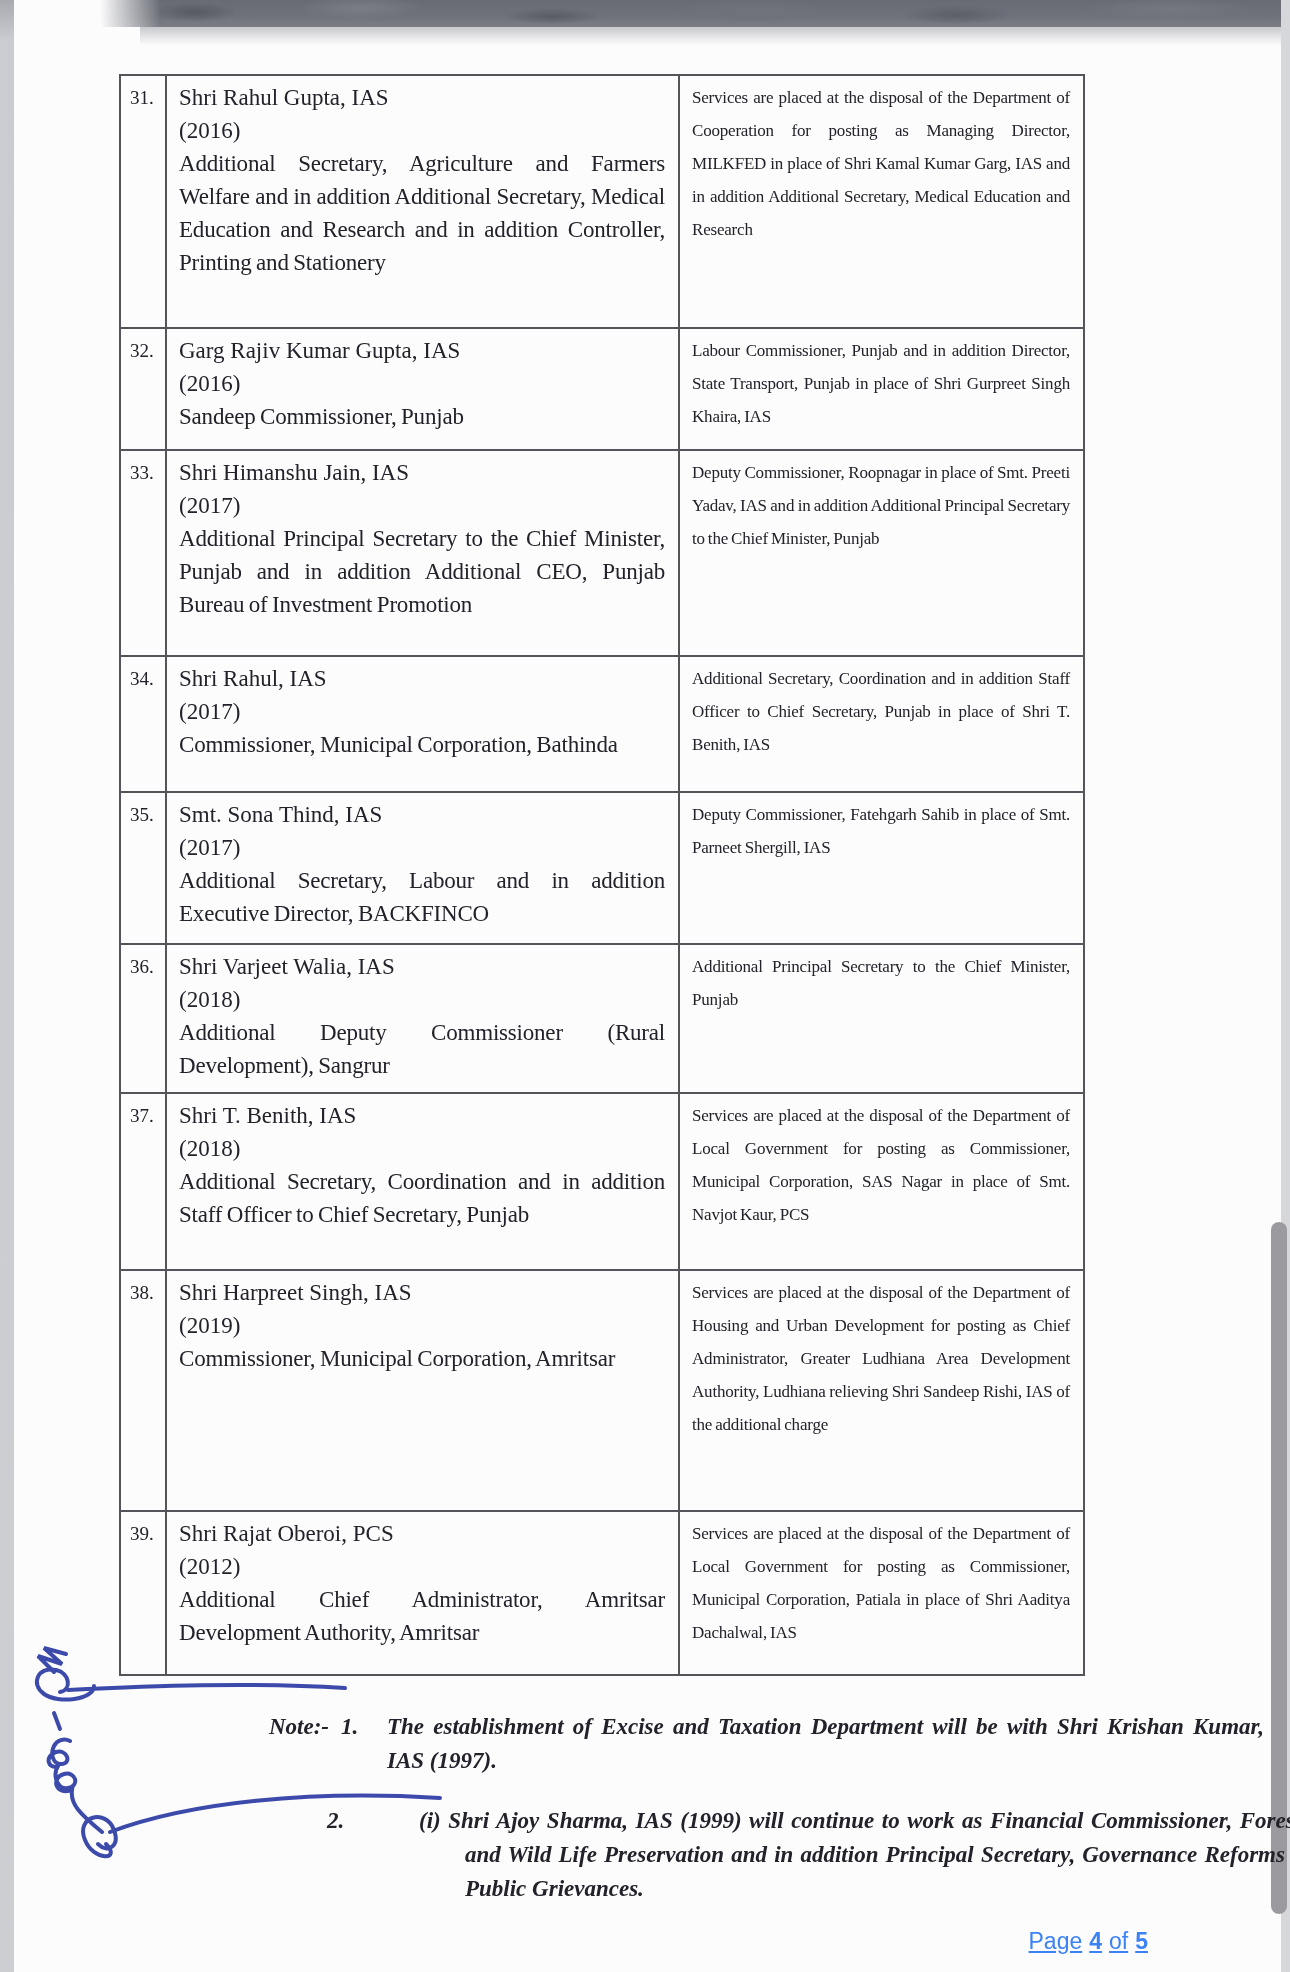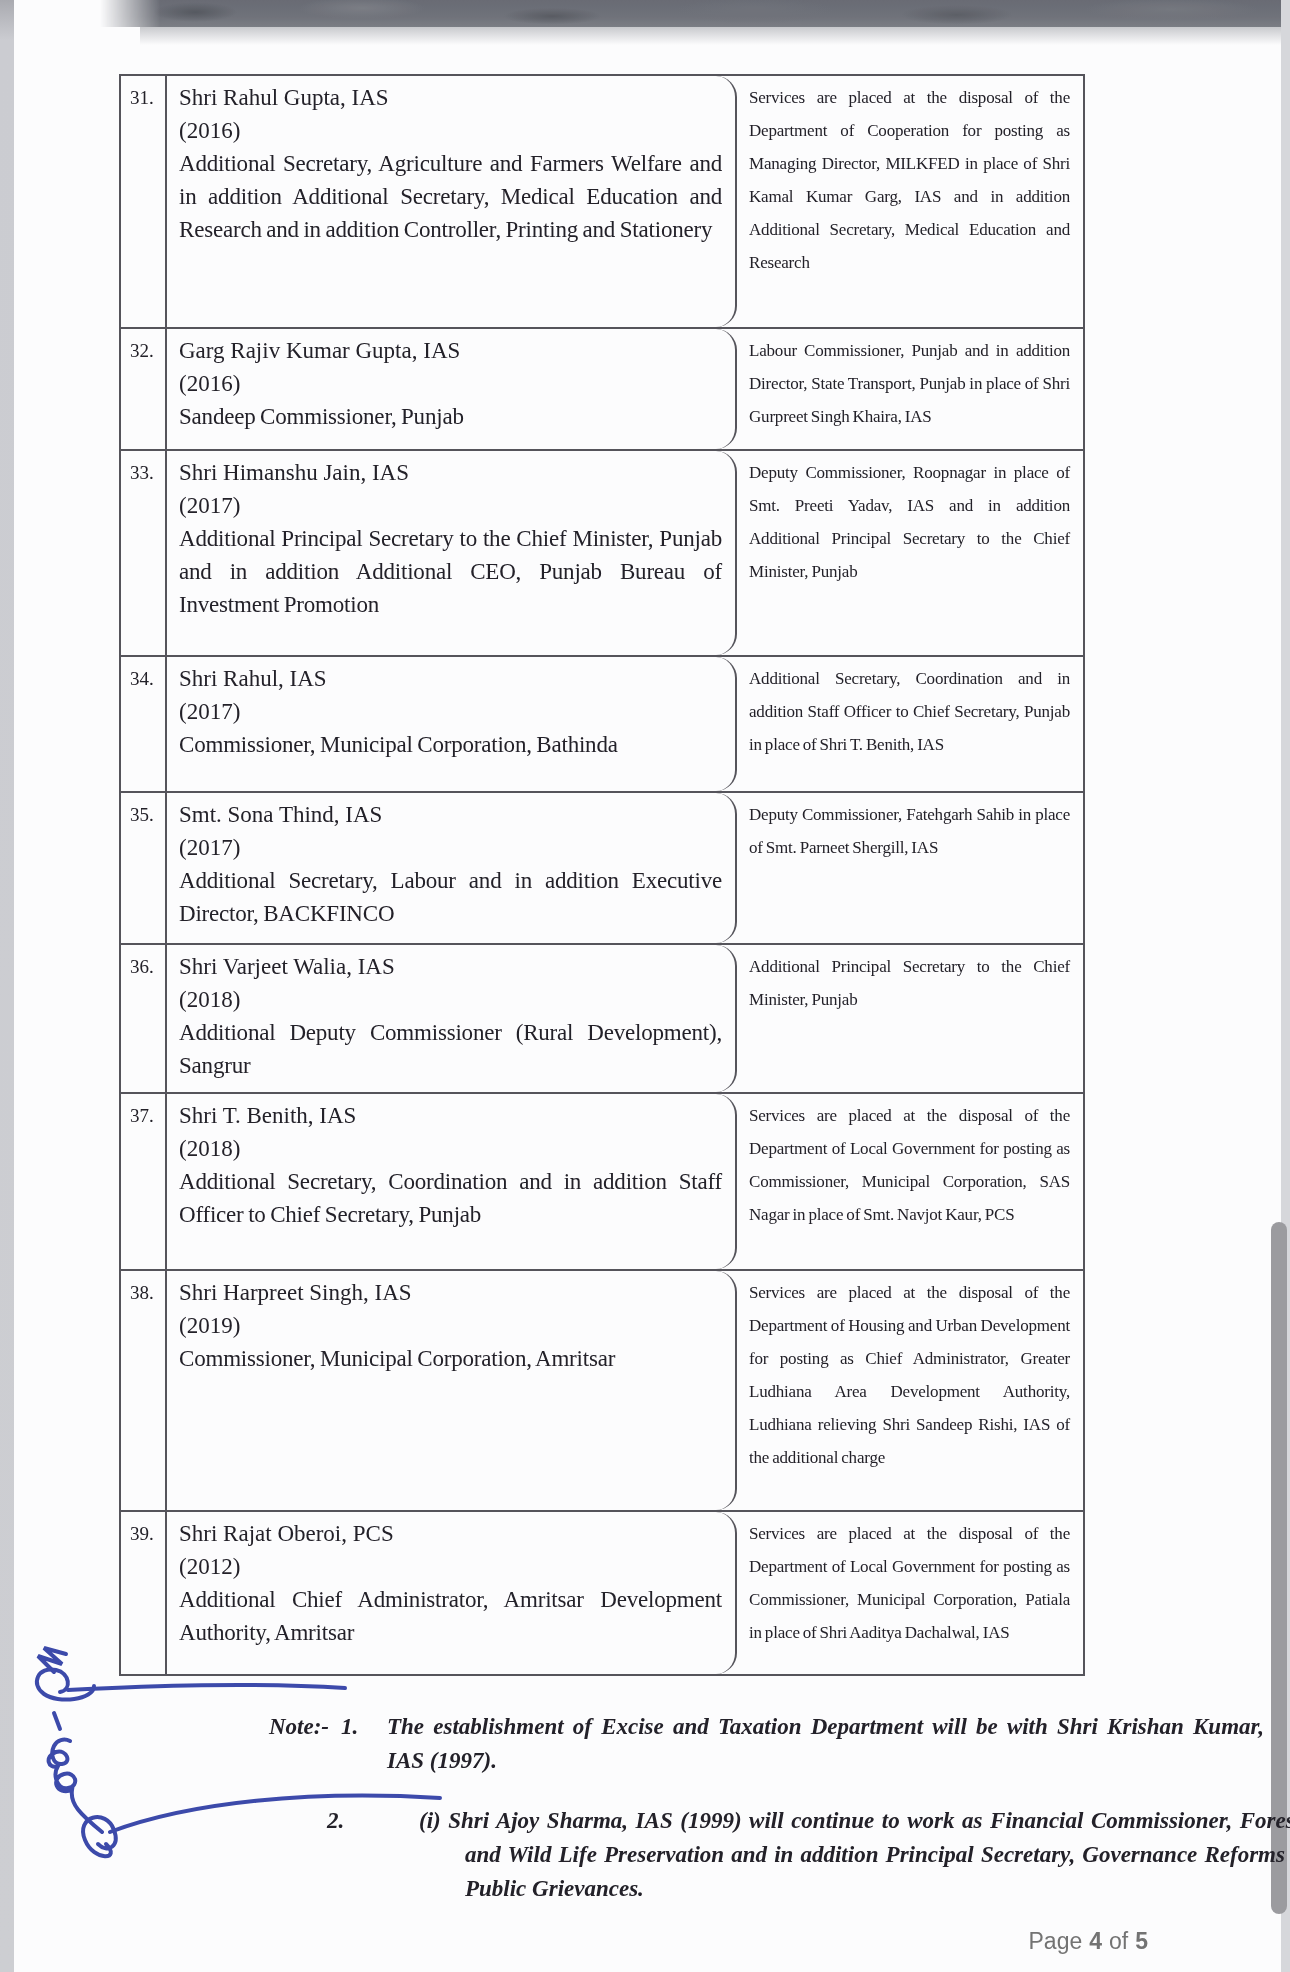--- a/index.html
+++ b/index.html
@@ -25,34 +25,34 @@
   .edge-right{position:absolute;right:0;top:0;bottom:0;width:9px;background:#d6d7db;}
   .scrollbar-thumb{position:absolute;left:1271px;top:1222px;width:16px;height:692px;
     background:#9b9b9f;border-radius:9px;}
   
   .body-col{position:relative;padding:74px 0 0 119px;}
   .doc-table{width:966px;border:2px solid var(--line);box-sizing:border-box;background:transparent;}
   .row{display:flex;border-top:2px solid var(--line);box-sizing:border-box;}
   .row:first-child{border-top:none;}
   .c1{width:46px;box-sizing:border-box;border-right:2px solid var(--line);
       padding:5px 2px 0 9px;font-size:19px;line-height:33px;}
-  .c2{width:570px;box-sizing:border-box;border-right:2px solid var(--line);
-      padding:5px 13px 10px 12px;font-size:23px;line-height:33px;border-radius:21px;}
+  .c2{width:513px;box-sizing:border-box;border-right:2px solid var(--line);
+      padding:5px 13px 10px 12px;font-size:23px;line-height:33px;}
   .c3{flex:1;box-sizing:border-box;padding:5px 13px 10px 12px;font-size:17px;line-height:33px;}
   .desg,.post{margin:0;text-align:justify;letter-spacing:-0.2px;word-spacing:-1px;}
   
   .notes{margin:34px 0 0 268px;width:877px;font-weight:bold;font-style:italic;
          font-size:23px;line-height:34px;}
   .note{position:relative;margin-bottom:26px;text-align:justify;}
   .note .num{position:absolute;left:-46px;top:0;}
   .note .note-label{position:absolute;left:-118px;top:0;white-space:nowrap;}
   .note.second{margin-left:32px;width:845px;text-indent:-46px;padding-left:46px;}
   
   .footer{position:absolute;top:1928px;right:142px;font-family:"Liberation Sans", sans-serif;
-          font-size:23px;color:#737373;}
+          font-size:23px;color:#3b82f6;text-decoration:underline;}
   .footer span{margin-right:7px;} .footer b{margin-right:7px;}
   .footer :last-child{margin-right:0;}
   
   .signature{position:absolute;left:10px;top:1862px;width:300px;height:130px;
              transform:rotate(-90deg);transform-origin:0 0;overflow:visible;pointer-events:none;}
   .signature svg{overflow:visible;}
 </style>
 </head>
 <body>
 

